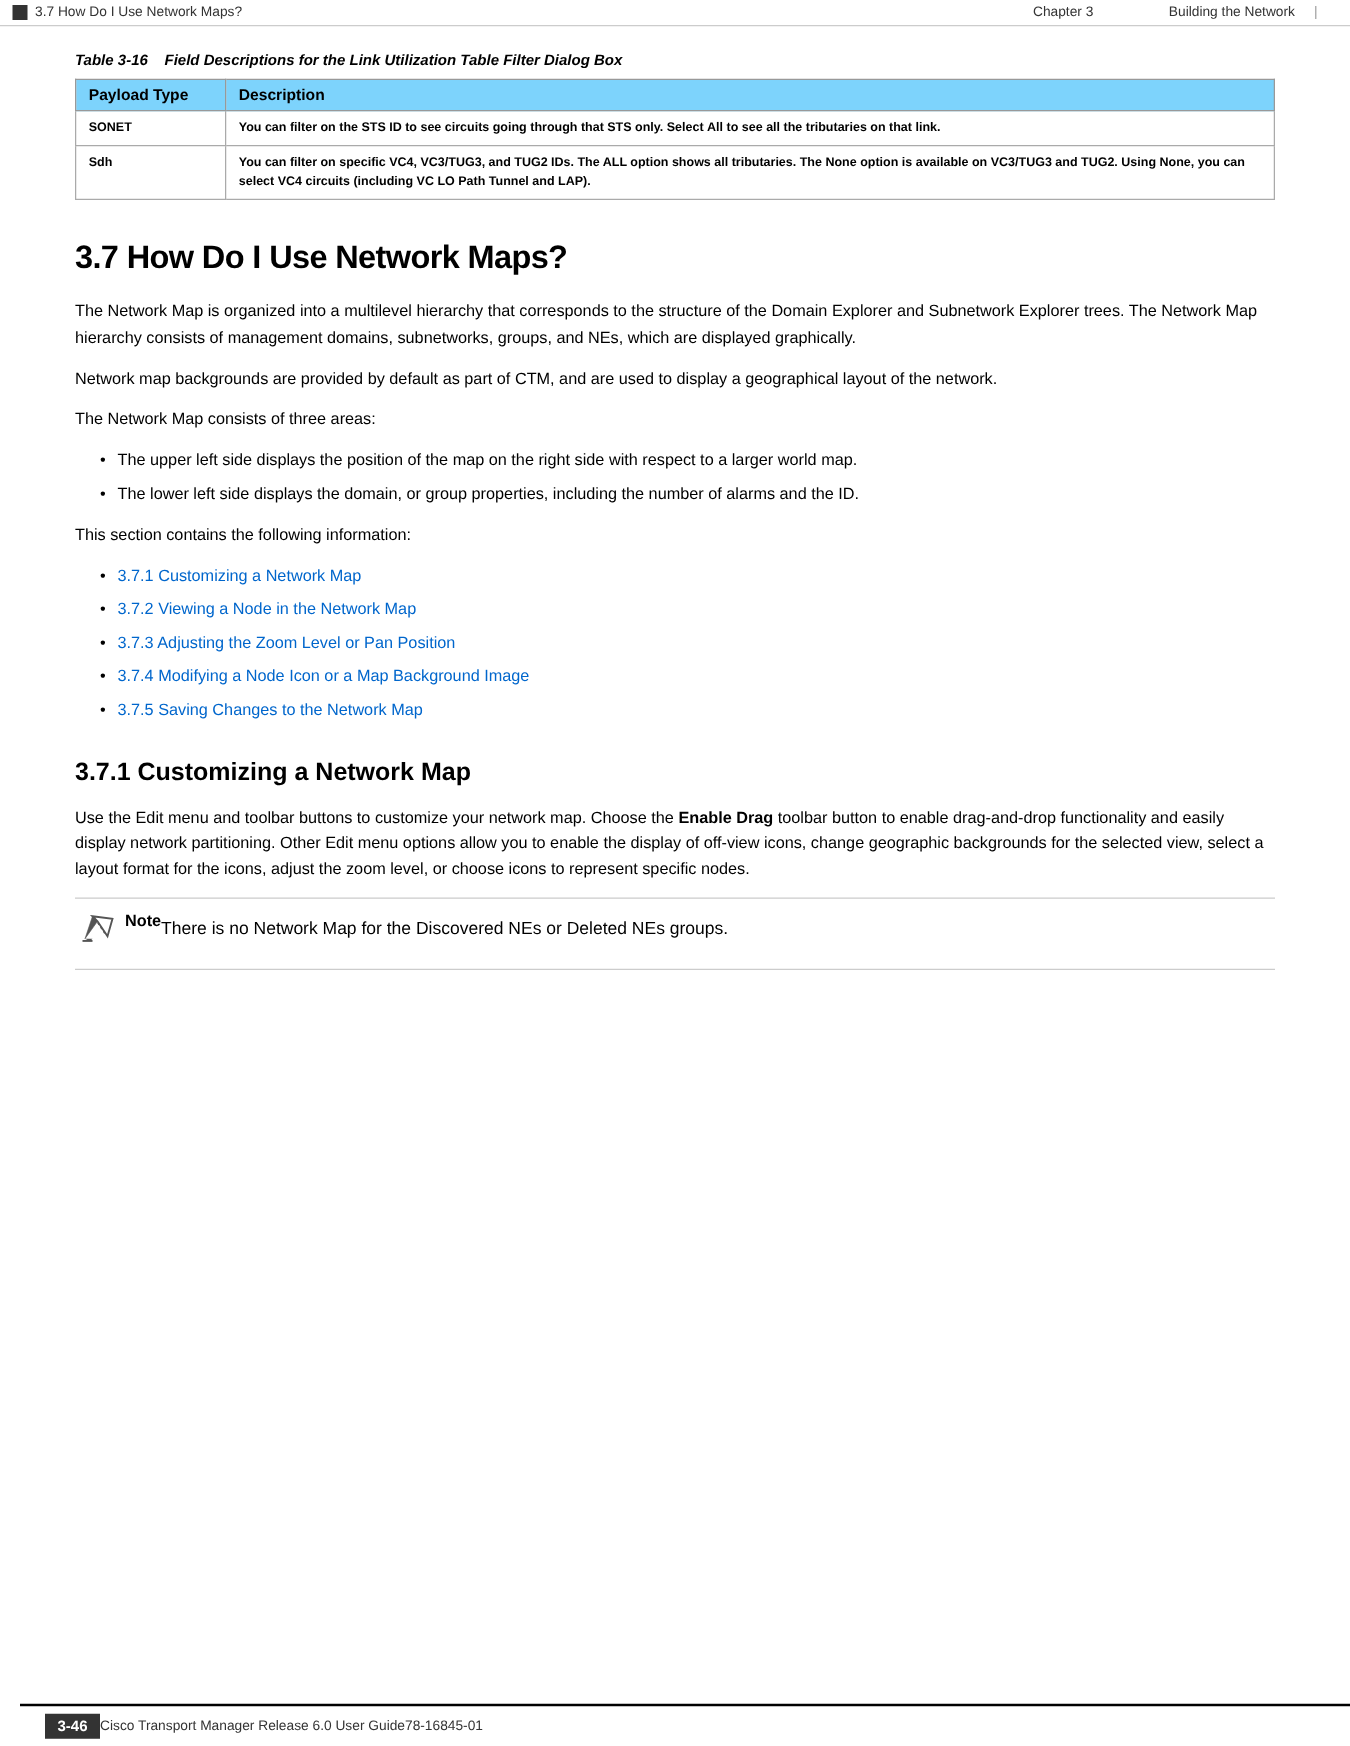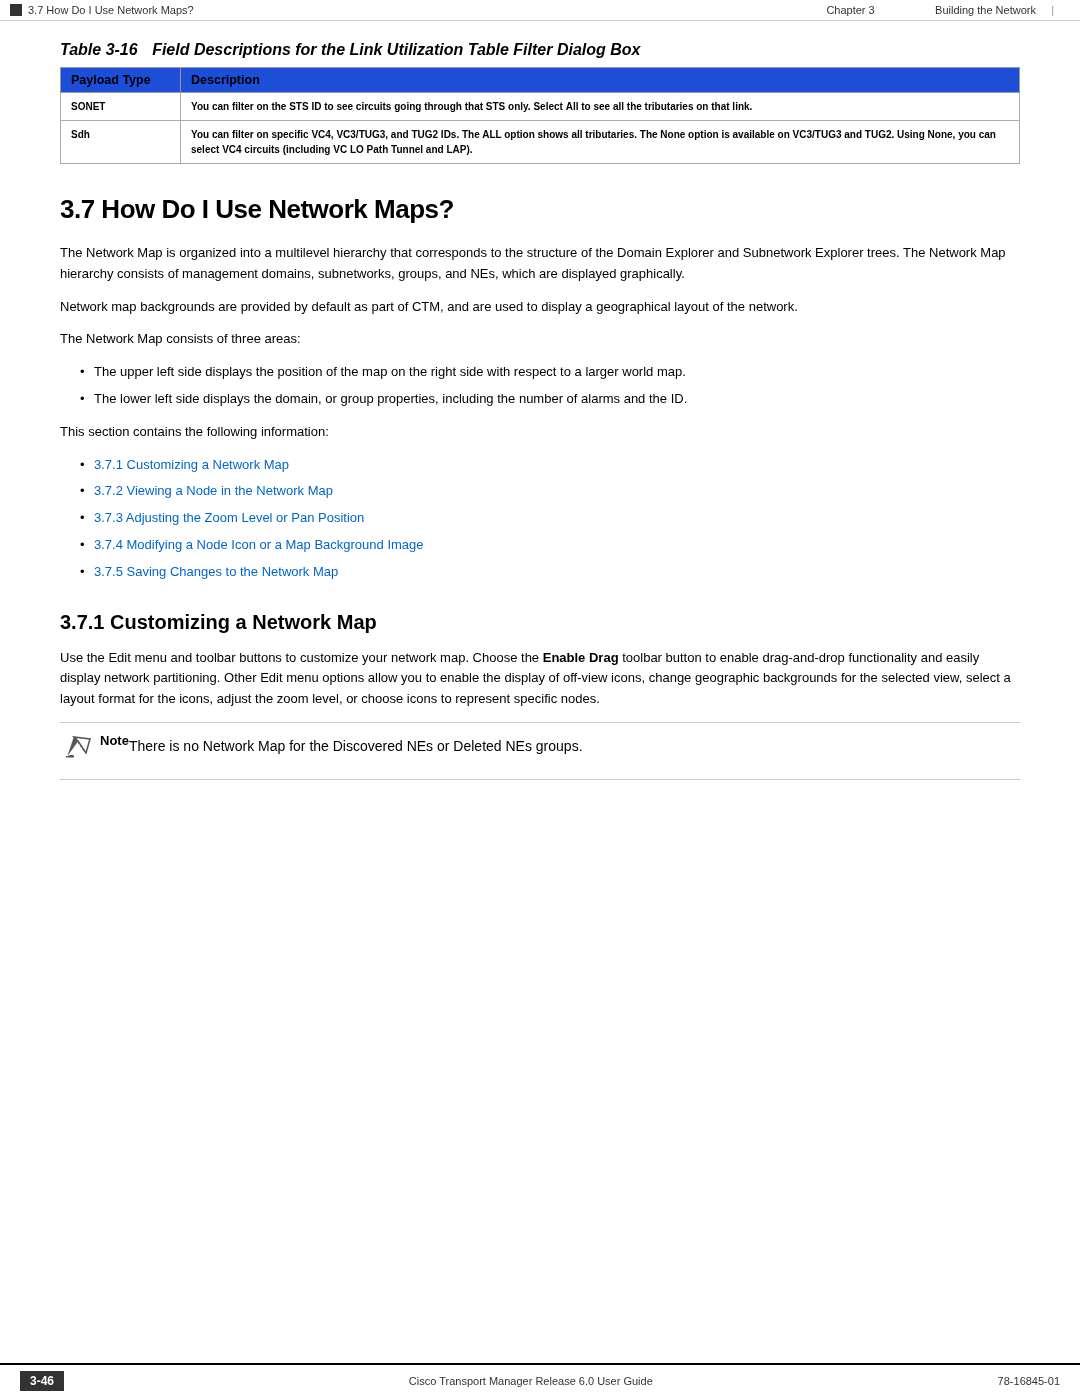--- a/index.html
+++ b/index.html
@@ -48,40 +48,40 @@
     }
 
     
     .main-content {
       padding: 20px 60px 80px 60px;
     }
 
     
     .table-caption {
       margin-bottom: 8px;
-      font-size: 16px;
+      font-size: 12px;
     }
     .table-caption .table-label {
       font-style: italic;
       font-weight: bold;
       margin-right: 10px;
     }
     .table-caption .table-title {
       font-style: italic;
       font-weight: bold;
     }
 
     table.content-table {
       width: 100%;
       border-collapse: collapse;
       font-size: 12.5px;
       margin-bottom: 30px;
     }
     table.content-table th {
-      background: #1d4ed8;
+      background: #7dd3fc;
       border: 1px solid #999;
       padding: 5px 10px;
       text-align: left;
       font-weight: bold;
       font-size: 12.5px;
     }
     table.content-table td {
       border: 1px solid #aaa;
       padding: 6px 10px;
       vertical-align: top;
@@ -195,25 +195,24 @@
       font-size: 14px;
       line-height: 1.6;
       flex: 1;
       padding-top: 2px;
     }
 
     
     .footer {
       position: absolute;
       bottom: 0;
-      left: 0;
+      left: 16px;
       right: 0;
       border-top: 2px solid #000;
       display: flex;
-      justify-content: space-between;
       align-items: center;
       padding: 6px 20px;
       font-size: 11px;
       color: #000;
     }
     .footer-page-box {
       background: #333;
       color: #fff;
       padding: 3px 10px;
       font-size: 12px;

